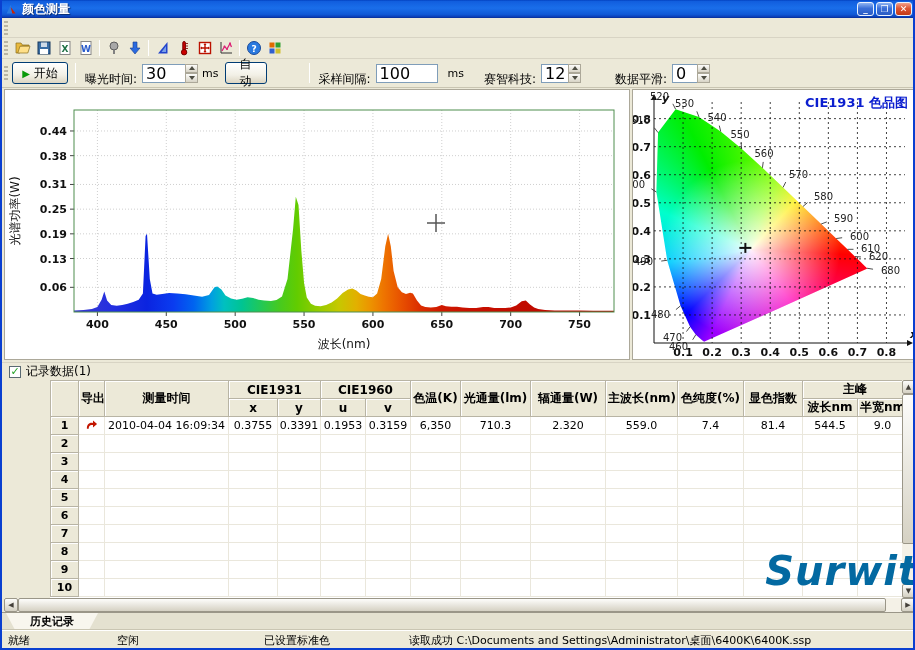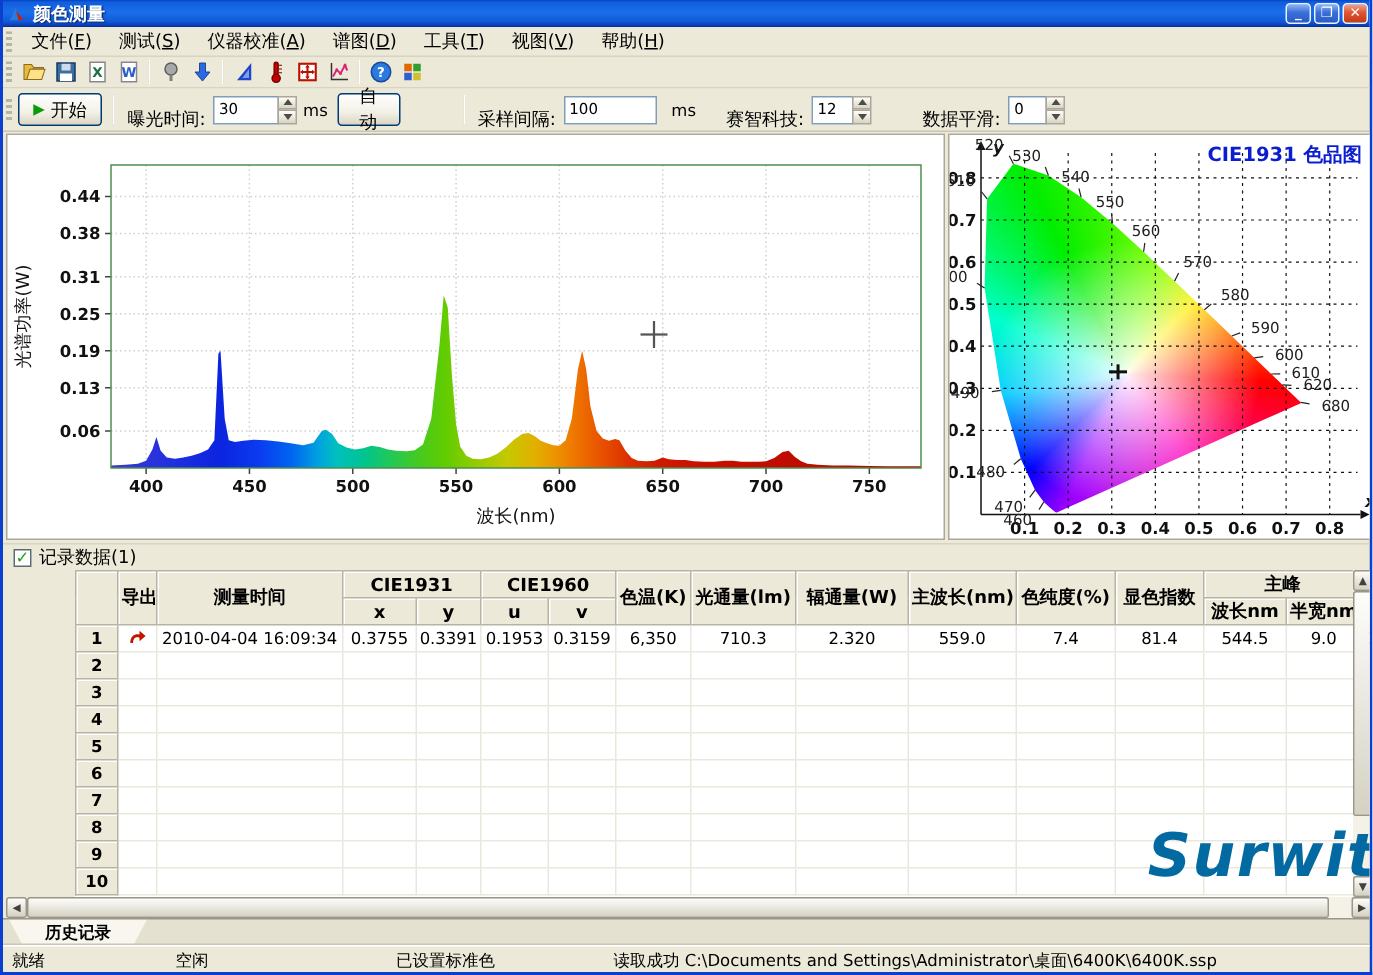--- a/index.html
+++ b/index.html
@@ -34,21 +34,21 @@
 
   
   .controlbar { position:absolute; left:0; top:59px; width:915px; height:29px; background:#ece9d8;
     display:flex; align-items:center; border-bottom:1px solid #c9c5b2; }
   .csep { width:1px; height:20px; background:#aca899; border-right:1px solid #fff; margin:0 7px; }
   .xpbtn { height:22px; border:1px solid #003c74; border-radius:3px; font-size:12px; color:#000;
     background:linear-gradient(180deg,#ffffff,#f2f0e6 60%,#dcd5c2); display:flex; align-items:center;
     justify-content:center; padding:0 9px; gap:4px; }
   .play { color:#0a9a0a; font-size:10px; }
   .clabel { font-size:12px; margin:12px 5px 0 2px; white-space:nowrap; }
-  .cinput { height:19px; border:1px solid #7f9db9; background:#fff; font-size:10px; padding:1px 3px;
+  .cinput { height:19px; border:1px solid #7f9db9; background:#fff; font-size:16px; padding:1px 3px;
     font-family:"DejaVu Sans",sans-serif; }
   .spin { width:13px; height:19px; display:flex; flex-direction:column; margin-left:-1px; }
   .spin div { flex:1; border:1px solid #aca899; background:linear-gradient(180deg,#fdfdfb,#d8d4c6);
     display:flex; align-items:center; justify-content:center; }
   .spin .up::after { content:""; border:3px solid transparent; border-bottom:4px solid #4d4d42; margin-top:-4px;}
   .spin .dn::after { content:""; border:3px solid transparent; border-top:4px solid #4d4d42; margin-bottom:-4px;}
   .unit { font-size:11px; margin:0 6px 0 4px; }
 
   
   .mainarea { position:absolute; left:0; top:88px; width:915px; height:274px; background:#ece9d8; }
@@ -117,29 +117,20 @@
     <span class="title">颜色测量</span>
     <div class="winbtns">
       <div class="winbtn">_</div>
       <div class="winbtn">❐</div>
       <div class="winbtn close">✕</div>
     </div>
   </div>
 
   <div class="menubar">
     <div class="grip"></div>
-    <div id="menu-items" style="display:flex;">
-        <div class="menu-item">文件(<u>F</u>)</div>
-        <div class="menu-item">测试(<u>S</u>)</div>
-        <div class="menu-item">仪器校准(<u>A</u>)</div>
-        <div class="menu-item">谱图(<u>D</u>)</div>
-        <div class="menu-item">工具(<u>T</u>)</div>
-        <div class="menu-item">视图(<u>V</u>)</div>
-        <div class="menu-item">帮助(<u>H</u>)</div>
-      </div>
   </div>
 
   <div class="toolbar">
     <div class="grip"></div>
     <div class="tbtn">
       <svg width="16" height="16" viewBox="0 0 16 16">
           <path d="M1 3h5l1.5 2H14v1H6.5L5 13H1z" fill="#e8b93e" stroke="#8a6d1a" stroke-width=".7"></path>
           <path d="M5 6.2h10l-2.2 6.8H2.8z" fill="#ffe08a" stroke="#8a6d1a" stroke-width=".7"></path>
         </svg>
       </div>

